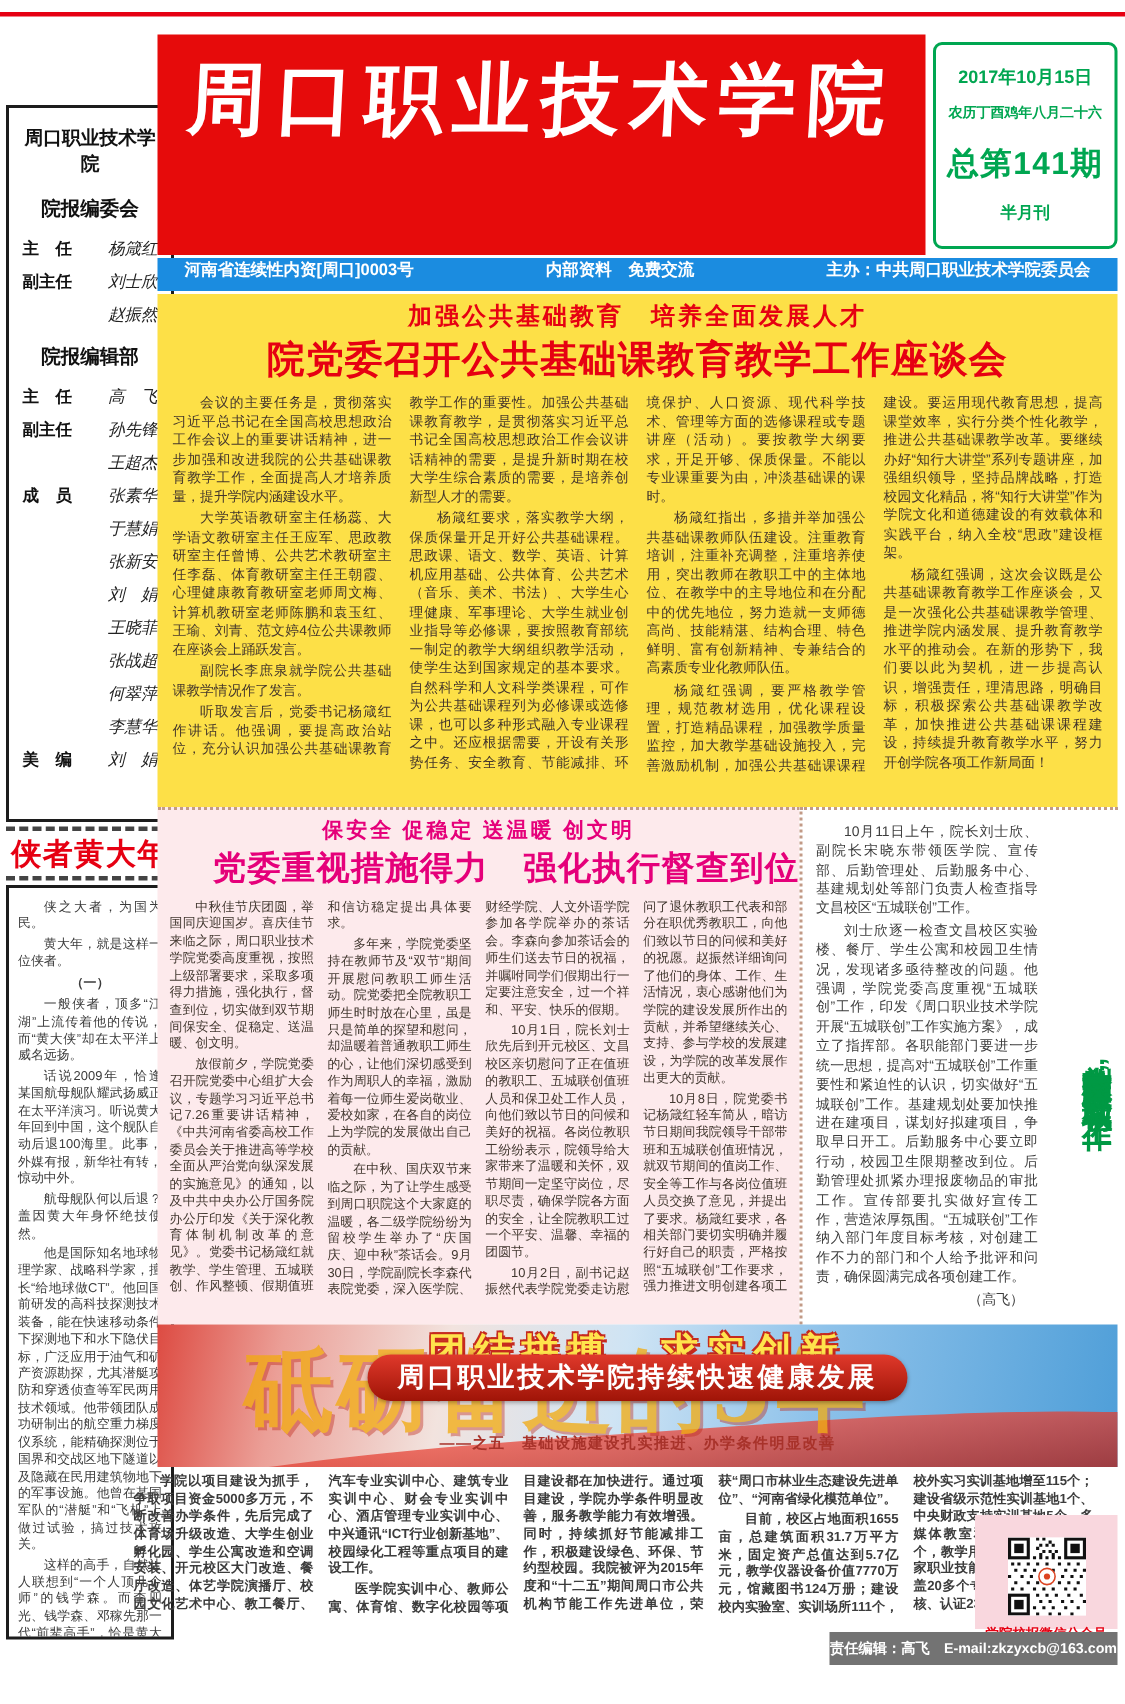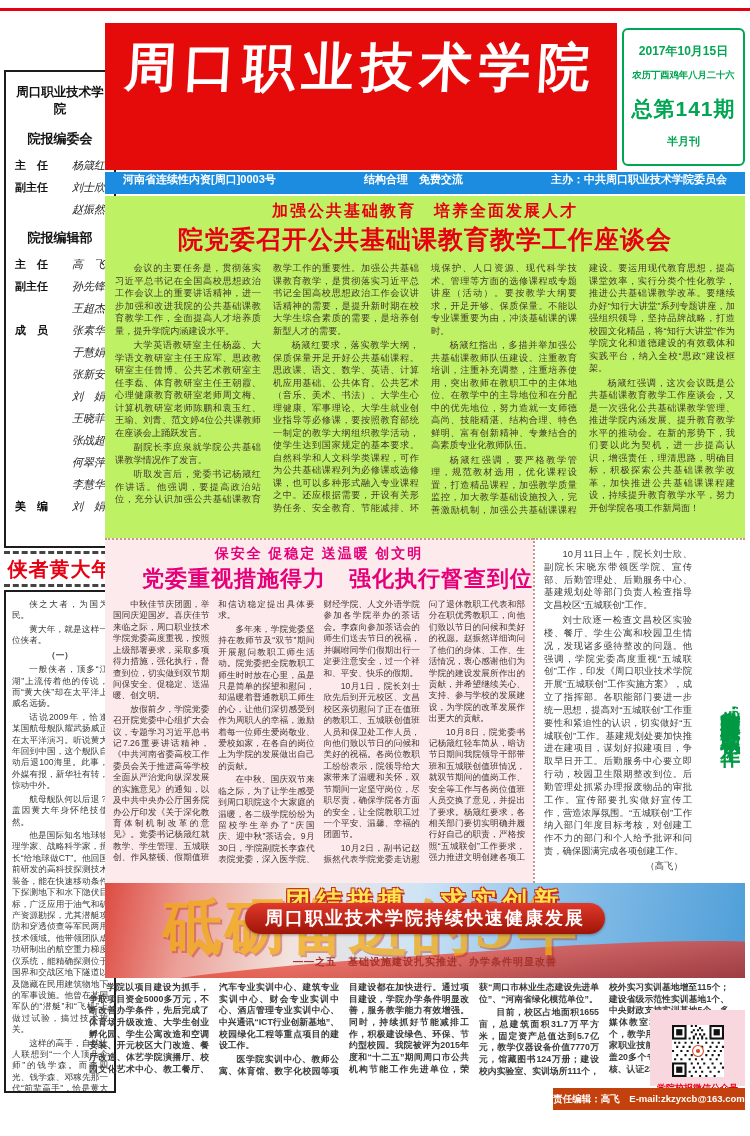--- a/index.html
+++ b/index.html
@@ -32,21 +32,21 @@
   #datebox{left:622px;top:28px;width:123px;height:138px;border:2px solid #00a651;border-radius:6px;background:#fff;
     color:#00a651;text-align:center;}
   #datebox .d1{font-size:12px;font-weight:bold;margin-top:13px;}
   #datebox .d2{font-size:9.3px;margin-top:9px;font-weight:bold;}
   #datebox .d3{font-size:21px;font-weight:900;margin-top:13px;letter-spacing:1px;}
   #datebox .d4{font-size:11px;margin-top:11px;font-weight:bold;}
   
   #infobar{left:105px;top:172px;width:640px;height:22px;background:#1b8ce0;color:#fff;display:flex;align-items:flex-start;
     justify-content:space-between;padding:0 18px;font-size:11px;font-weight:bold;}
   
-  #lead-section{left:105px;top:196px;width:640px;height:342px;background:#bef264;padding-top:5px;}
+  #lead-section{left:105px;top:196px;width:640px;height:342px;background:#fde047;padding-top:5px;}
   .kicker-red{text-align:center;color:#e60012;font-family:"Liberation Serif",serif;font-weight:bold;font-size:16px;letter-spacing:2px;}
   .title-red{text-align:center;color:#e60012;font-weight:900;font-size:25px;letter-spacing:1px;margin-top:1px;}
   .news-cols{text-align:justify;overflow:hidden;}
   .news-cols p{margin:0 0 2px;text-indent:2em;}
   p.sig{text-align:right;text-indent:0;padding-right:1em;}
   #lead-body{margin:6px 10px 0;height:281px;column-count:4;column-gap:12px;font-size:9.2px;line-height:1.36;color:#44362b;}
   
   #party-section{left:105px;top:538px;width:428px;height:345px;background:#fdeaec;border-top:2px dotted #c29a86;padding-top:5px;}
   .kicker-mag{text-align:center;color:#e5007a;font-family:"Liberation Serif",serif;font-weight:bold;font-size:14px;letter-spacing:2px;}
   .title-mag{text-align:right;color:#e5007a;font-weight:900;font-size:22px;letter-spacing:1px;margin-top:1px;}
@@ -73,21 +73,21 @@
   #banner .subtitle{position:absolute;left:0;top:72px;width:100%;text-align:center;color:#a8322a;font-size:10px;
     font-weight:bold;letter-spacing:1px;}
   
   #achv-section{left:89px;top:982px;width:640px;height:108px;column-count:5;column-gap:10px;font-size:8.8px;line-height:1.33;
     text-align:justify;color:#3c3c3c;overflow:hidden;font-weight:bold;}
   #achv-section p{margin:0 0 2px;text-indent:2em;}
   
   #qr-block{left:650px;top:1010px;width:95px;height:76px;background:#f9d7de;text-align:center;padding-top:15px;}
   #qr-block svg{background:#fff;display:inline-block;}
   #qr-caption{color:#e60012;font-weight:bold;font-size:9px;margin-top:1px;}
-  #footer-bar{left:553px;top:1088px;width:192px;height:22px;background:#c2410c;color:#fff;display:flex;align-items:center;
+  #footer-bar{left:553px;top:1088px;width:192px;height:22px;background:#737373;color:#fff;display:flex;align-items:center;
     justify-content:center;font-size:9.5px;font-weight:bold;white-space:nowrap;}
 </style>
 </head>
 <body>
 
 <div id="topline" class="abs"></div>
 
 <div id="board-box" class="abs">
   <div class="school-name">周口职业技术学院</div>
   <div class="box-heading">院报编委会</div>
@@ -176,21 +176,21 @@
 
 <div id="datebox" class="abs">
   <div class="d1">2017年10月15日</div>
   <div class="d2">农历丁酉鸡年八月二十六</div>
   <div class="d3">总第141期</div>
   <div class="d4">半月刊</div>
 </div>
 
 <div id="infobar" class="abs">
   <span>河南省连续性内资[周口]0003号</span>
-  <span>结构合理　免费交流</span>
+  <span>内部资料　免费交流</span>
   <span>主办：中共周口职业技术学院委员会</span>
 </div>
 
 <div id="lead-section" class="abs">
   <div class="kicker-red">加强公共基础教育　培养全面发展人才</div>
   <div class="title-red">院党委召开公共基础课教育教学工作座谈会</div>
   <div id="lead-body" class="news-cols">
     <p>会议的主要任务是，贯彻落实习近平总书记在全国高校思想政治工作会议上的重要讲话精神，进一步加强和改进我院的公共基础课教育教学工作，全面提高人才培养质量，提升学院内涵建设水平。</p>
     <p>大学英语教研室主任杨蕊、大学语文教研室主任王应军、思政教研室主任曾博、公共艺术教研室主任李磊、体育教研室主任王朝霞、心理健康教育教研室老师周文梅、计算机教研室老师陈鹏和袁玉红、王瑜、刘青、范文婷4位公共课教师在座谈会上踊跃发言。</p>
     <p>副院长李庶泉就学院公共基础课教学情况作了发言。</p>

